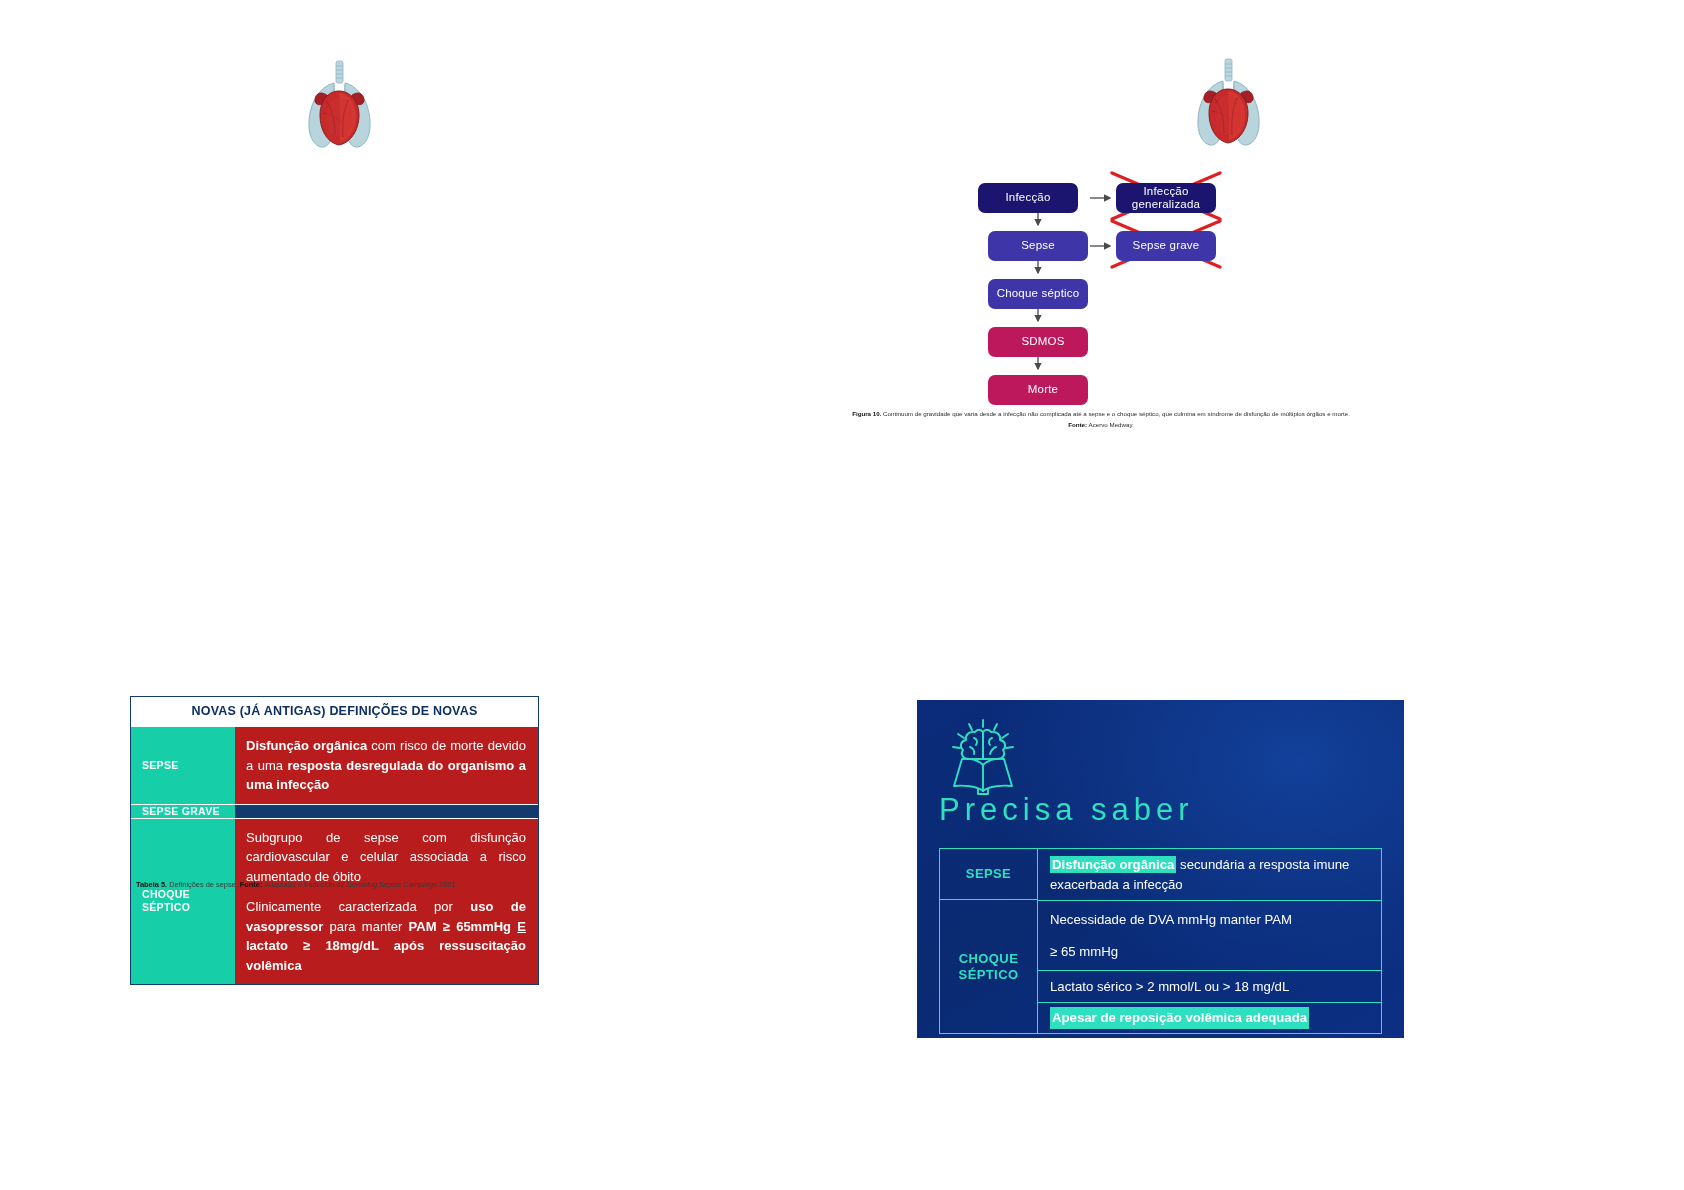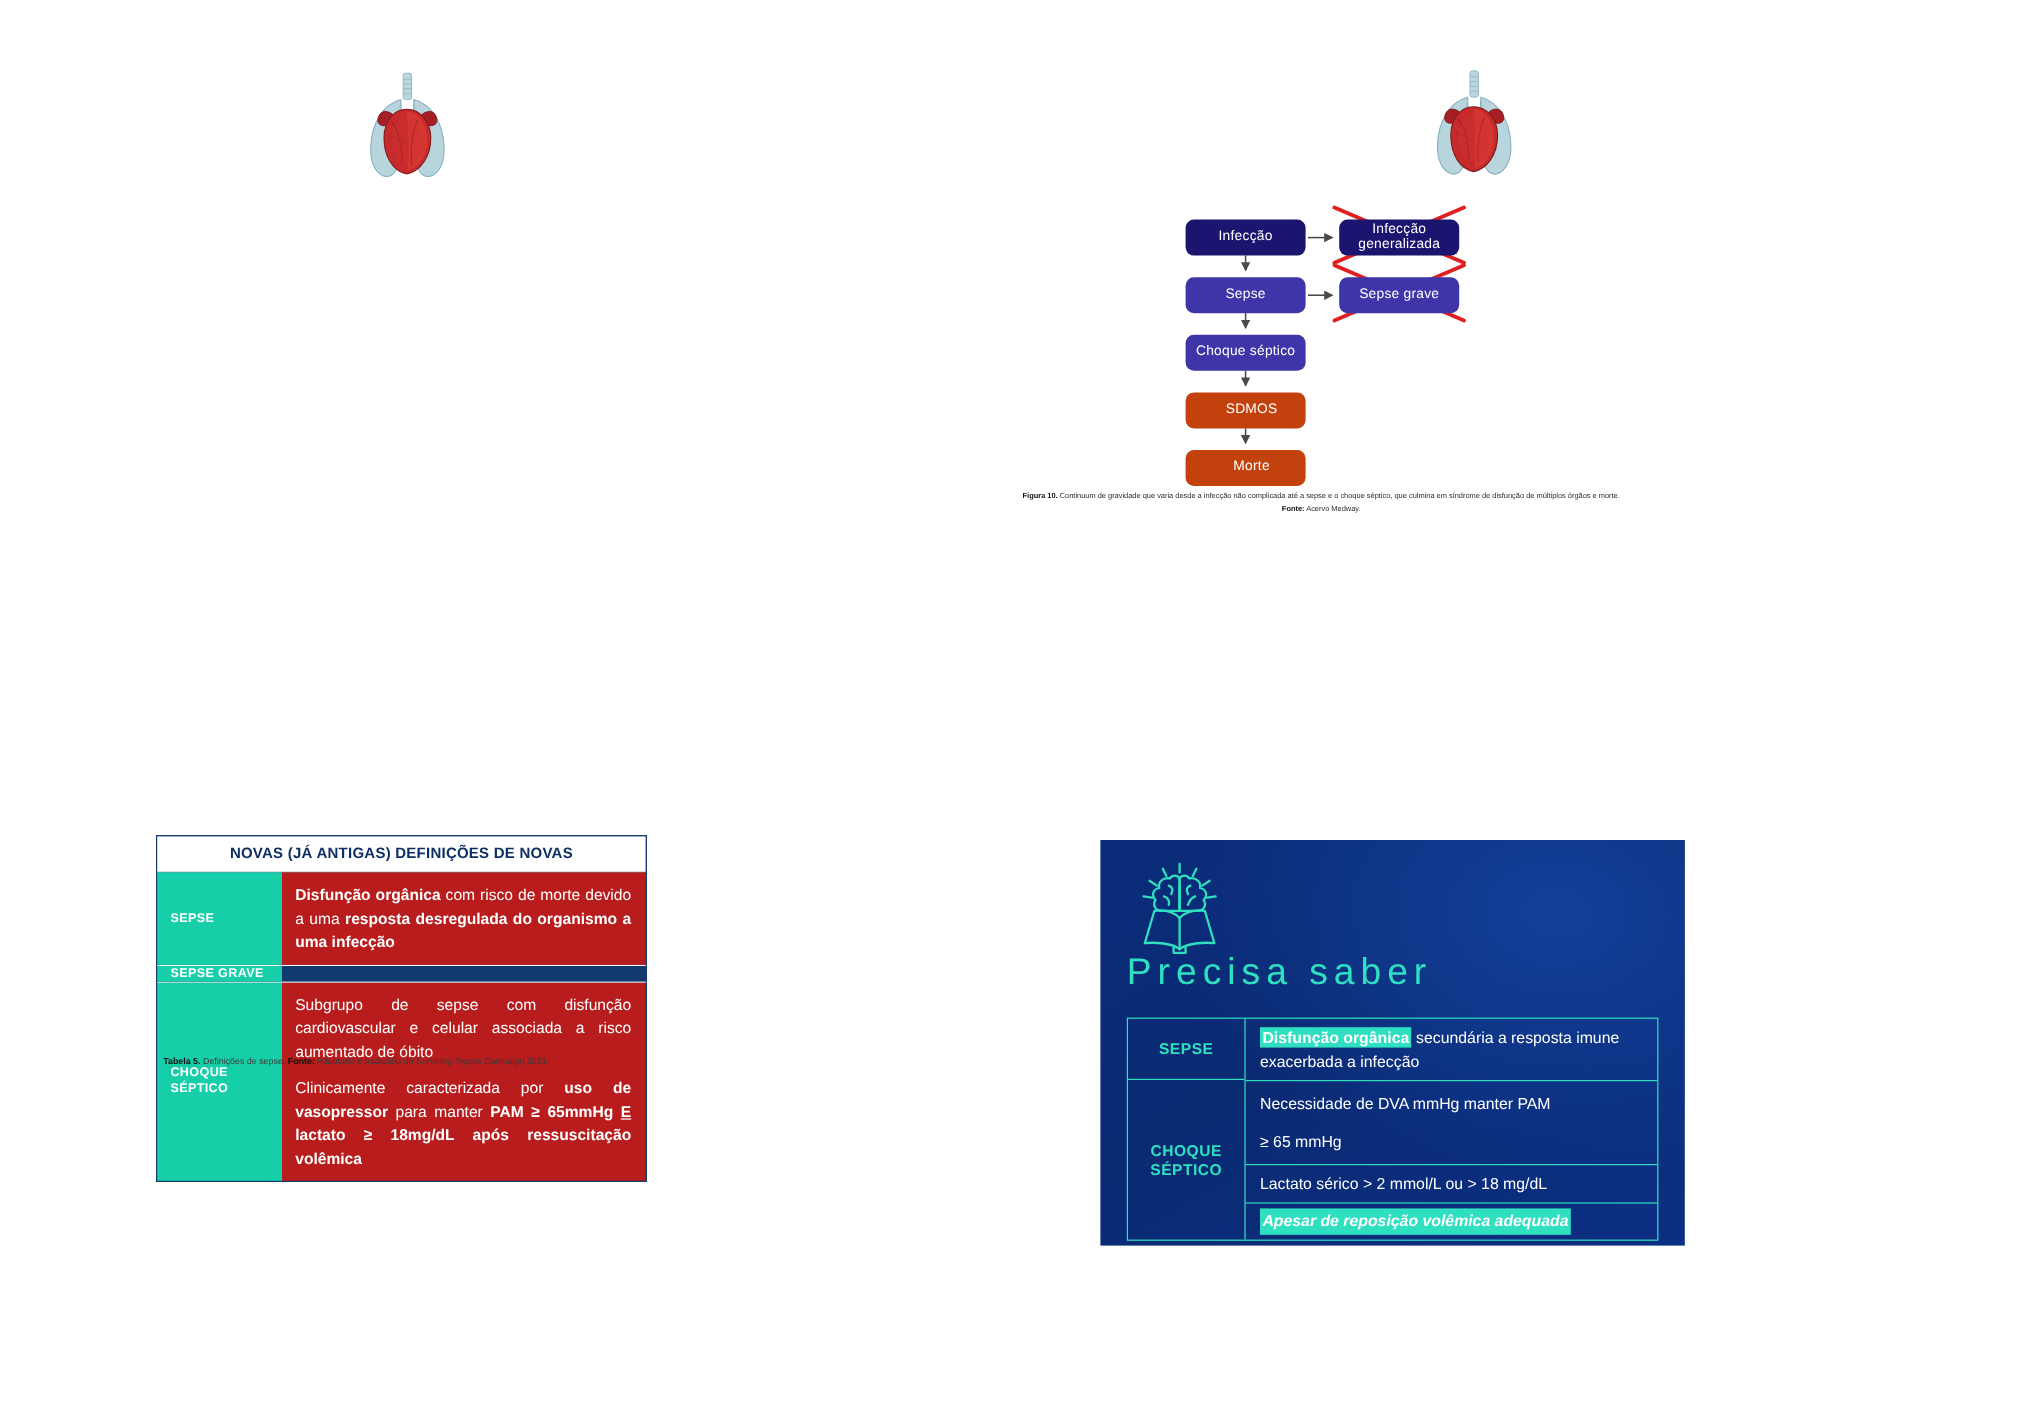--- a/index.html
+++ b/index.html
@@ -41,23 +41,23 @@
     display: flex;
     align-items: center;
     justify-content: center;
     text-align: center;
     line-height: 1.15;
     box-sizing: border-box;
     padding: 2px 6px;
   }
   .flow-node.navy    { background: #1b1570; }
   .flow-node.indigo  { background: #3d35a8; }
-  .flow-node.teal    { background: #c2410c; padding-left: 16px; }
-
-  .n-infeccao     { left: 28px;  top: 8px;   width: 100px; height: 30px; }
+  .flow-node.teal    { background: #be185d; padding-left: 16px; }
+
+  .n-infeccao     { left: 18px;  top: 8px;   width: 100px; height: 30px; }
   .n-infeccao-gen { left: 156px; top: 8px;   width: 100px; height: 30px; }
   .n-sepse        { left: 28px;  top: 56px;  width: 100px; height: 30px; }
   .n-sepse-grave  { left: 156px; top: 56px;  width: 100px; height: 30px; }
   .n-choque       { left: 28px;  top: 104px; width: 100px; height: 30px; }
   .n-sdmos        { left: 28px;  top: 152px; width: 100px; height: 30px; }
   .n-morte        { left: 28px;  top: 200px; width: 100px; height: 30px; }
 
   .flow-svg {
     position: absolute;
     left: 0; top: 0;
@@ -211,21 +211,21 @@
     color: #ffffff;
     font-size: 13.2px;
     line-height: 1.45;
     padding: 9px 12px;
     box-sizing: border-box;
   }
   .ps-cell + .ps-cell { border-top: 1.2px solid #2fe0c0; }
   .ps-cell.sepse-cell { height: 51px; display: flex; align-items: center; }
   .ps-cell.dva-cell   { height: 70px; display: flex; flex-direction: column; justify-content: center; gap: 13px; }
   .ps-cell.lact-cell  { height: 32px; display: flex; align-items: center; }
-  .ps-cell.apesar-cell{ height: 31px; display: flex; align-items: center; font-style: italic; }
+  .ps-cell.apesar-cell{ height: 31px; display: flex; align-items: center; }
   .hl {
     background: #2fe0c0;
     color: #ffffff;
     font-weight: bold;
     padding: 1px 2px;
   }
 </style>
 </head>
 <body>
 

